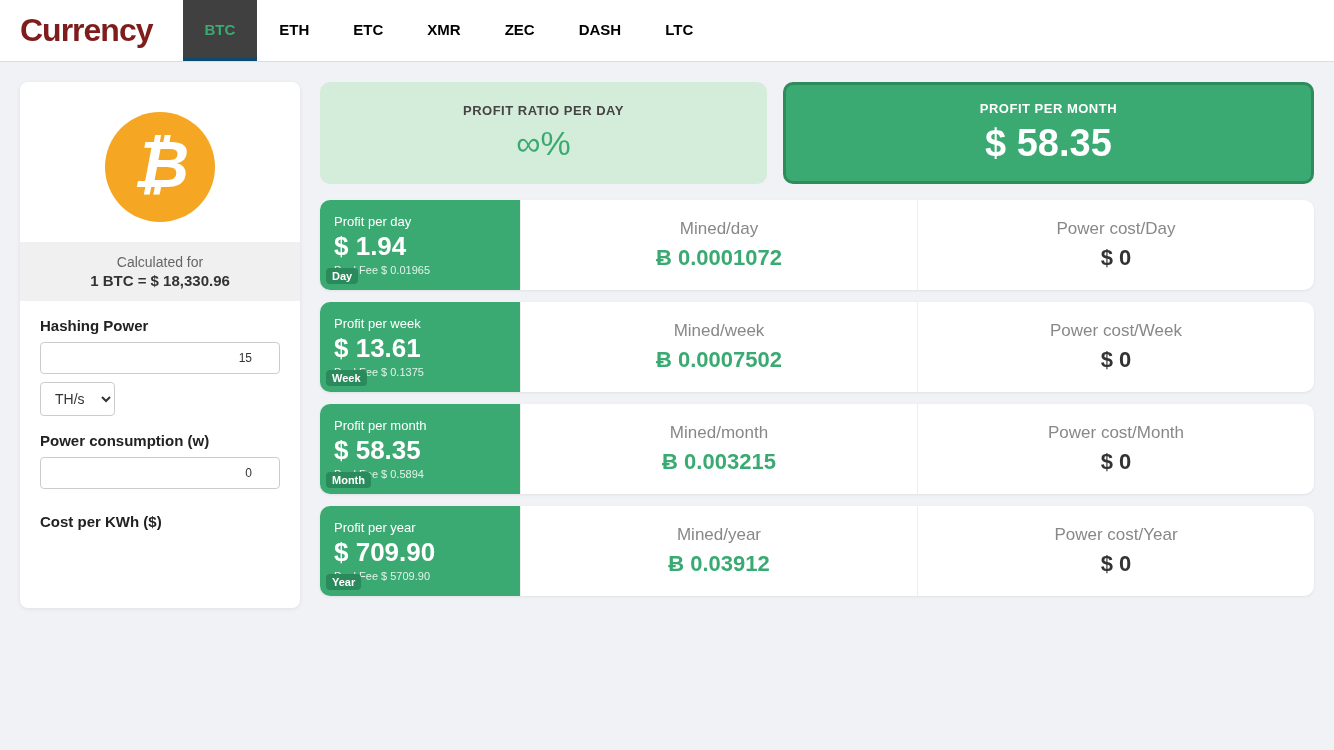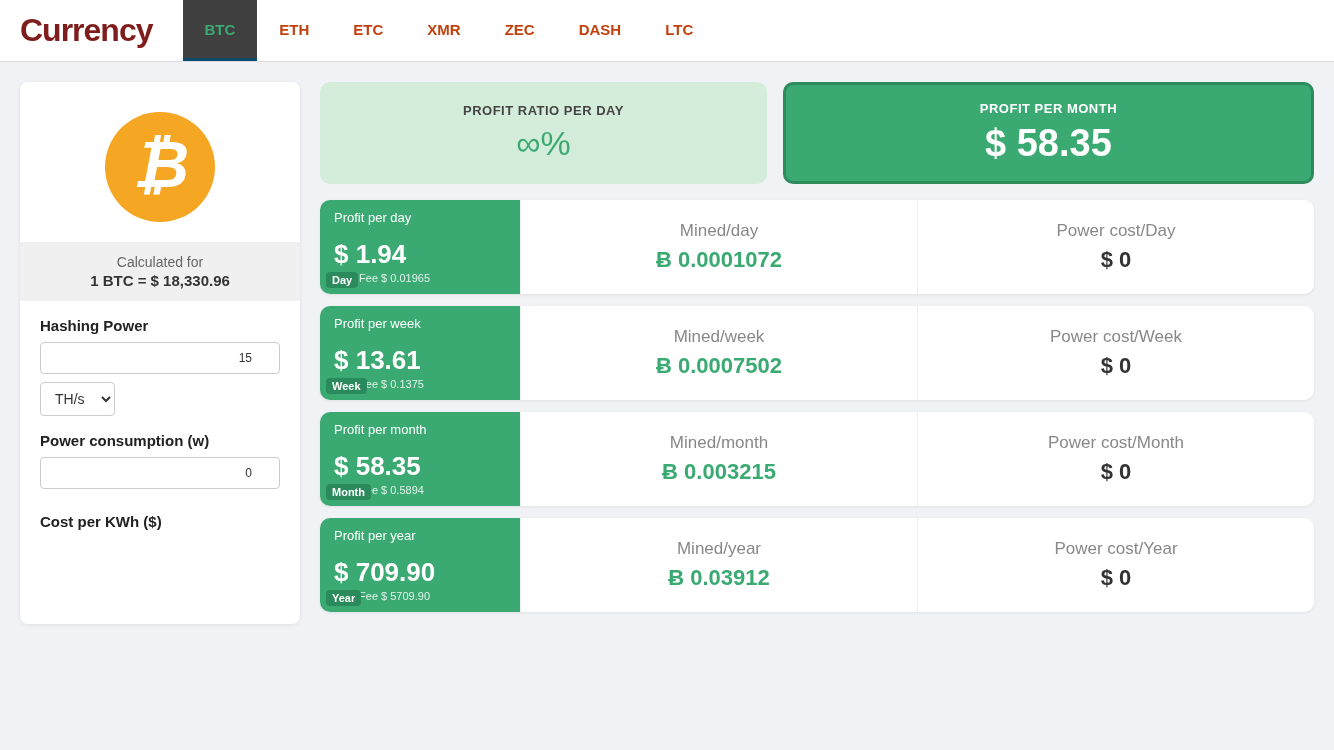--- a/index.html
+++ b/index.html
@@ -24,21 +24,21 @@
     .nav-tabs {
       display: flex;
       height: 100%;
     }
     .nav-tab {
       display: flex;
       align-items: center;
       padding: 0 22px;
       font-size: 15px;
       font-weight: 600;
-      color: #c2410c;
+      color: #000000;
       cursor: pointer;
       border-bottom: 3px solid transparent;
       height: 100%;
       transition: color 0.2s;
     }
     .nav-tab.active {
       color: #3aaa72;
       border-bottom: 3px solid #0c4a6e;
       background: #404040;
     }
@@ -206,21 +206,20 @@
       position: relative;
     }
     .data-row-left .row-label {
       font-size: 13px;
       font-weight: 400;
       margin-bottom: 2px;
     }
     .data-row-left .row-value {
       font-size: 26px;
       font-weight: 700;
-      margin-top: 12px;
     }
     .data-row-left .row-badge {
       position: absolute;
       bottom: 6px;
       left: 6px;
       background: #2a8a5c;
       border-radius: 4px;
       font-size: 11px;
       font-weight: 700;
       padding: 2px 6px;

